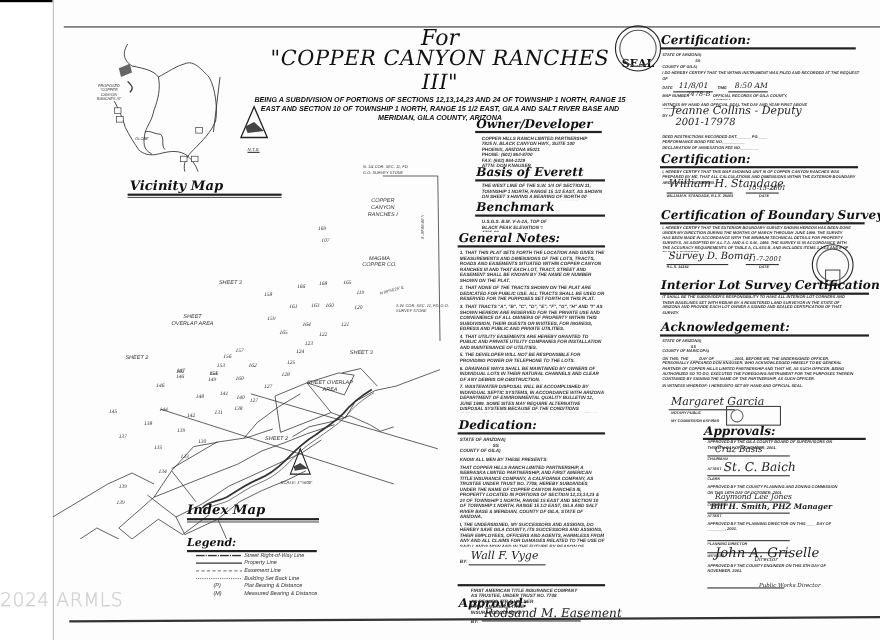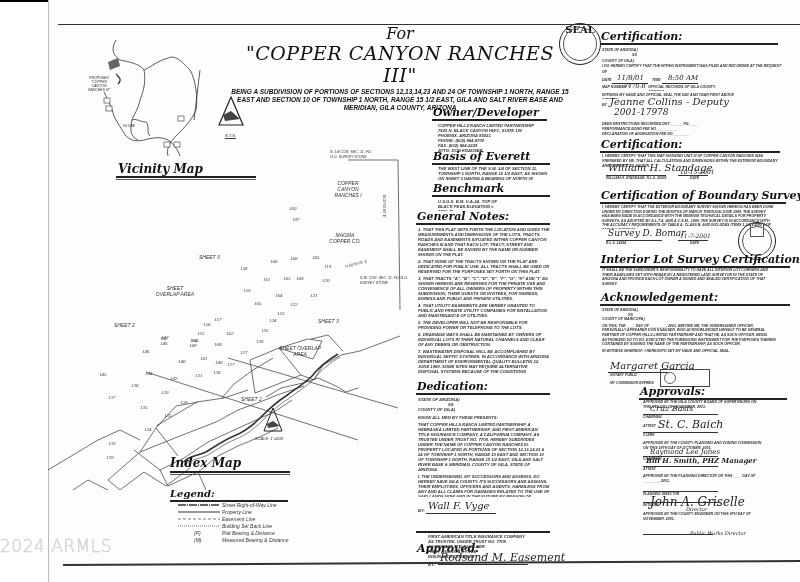--- a/index.html
+++ b/index.html
@@ -13,25 +13,25 @@
     position: absolute; left: 48px; top: 0; width: 752px; height: 582px;
     background: #fdfdfd;
     border-left: 1px solid #bdbdbd;
   }
   .topbar { position: absolute; left: 0; top: 0; width: 48px; height: 2px; background: #000; }
   .topline { position: absolute; left: 48px; top: 0; width: 752px; height: 2px; background: #d6d6d6; }
   .hr { position: absolute; height: 2px; background: #222; }
 
   .title-block { position: absolute; left: 230px; top: 26px; width: 340px; text-align: center; }
   .t1 { font-size: 21px; font-style: italic; font-family: "DejaVu Serif", serif; letter-spacing: 1px; line-height: 22px; }
-  .t2 { font-size: 16px; font-style: italic; font-family: "DejaVu Serif", serif; line-height: 16px; }
+  .t2 { font-size: 20px; font-style: italic; font-family: "DejaVu Serif", serif; line-height: 16px; }
   .t3 { font-size: 19px; font-style: italic; font-family: "DejaVu Serif", serif; line-height: 22px; letter-spacing: 0.5px; }
   .t4 { font-size: 6.5px; font-style: italic; font-weight: bold; font-family: "Liberation Sans", sans-serif; line-height: 8px; margin-top: 2px; }
 
-  .seal { position: absolute; border: 1.5px solid #222; border-radius: 50%; display: flex; align-items: flex-start; justify-content: center; }
+  .seal { position: absolute; border: 1.5px solid #222; border-radius: 50%; display: flex; align-items: flex-end; justify-content: center; }
   .seal .inner { font-family: "DejaVu Serif", serif; font-weight: bold; }
   .seal .ring { position: absolute; inset: 3px; border: 1px solid #555; border-radius: 50%; }
 
   .sec-title {
     position: absolute; font-family: "DejaVu Serif", serif; font-weight: bold; font-style: italic;
     color: #111; white-space: nowrap;
   }
   .sec-line { position: absolute; height: 1.5px; background: #222; }
   .sec-line2 { position: absolute; height: 1px; background: #555; }
 

